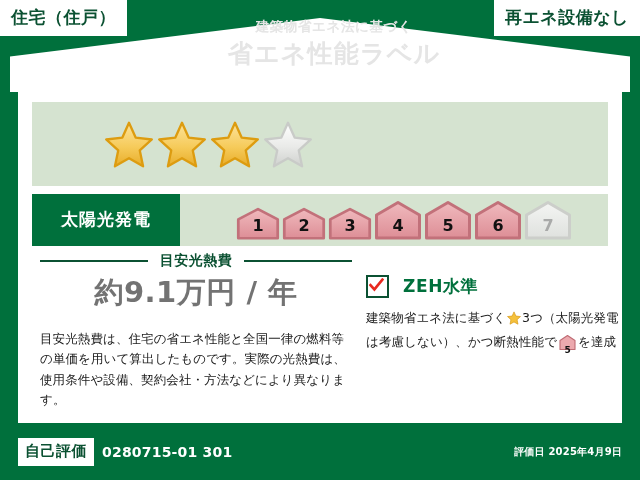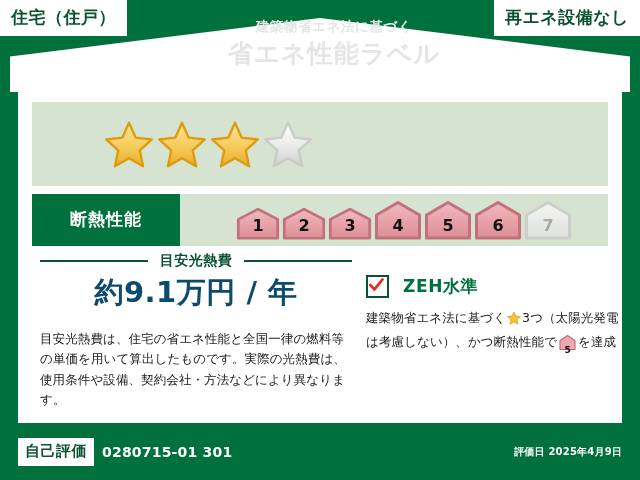--- a/index.html
+++ b/index.html
@@ -70,21 +70,21 @@
   .house-num.off{color:#a9aaa9;}
 
   
   .cost-block{position:absolute;left:22px;top:162px;width:312px;}
   .cost-head{
     display:flex;align-items:center;justify-content:center;gap:12px;
     color:#0b5132;font-weight:bold;font-size:14px;letter-spacing:.5px;
   }
   .cost-head .rule{flex:1;height:2px;background:#0b5132;}
   .cost-amount{
-    margin-top:8px;text-align:center;color:#0c4a6e;
+    margin-top:8px;text-align:center;color:#737373;
     font-size:29px;font-weight:bold;letter-spacing:.5px;line-height:1;
   }
   .cost-note{
     margin-top:22px;color:#1a1a1a;font-size:12.5px;line-height:1.62;
     letter-spacing:.1px;
   }
 
   
   .zeh-block{position:absolute;left:348px;top:185px;width:258px;}
   .zeh-head{display:flex;align-items:center;gap:14px;}
@@ -177,21 +177,21 @@
                 </linearGradient>
               </defs>
               <polygon points="16,2.4 20.25,11.9 30.6,13.1 22.9,20.1 25,30.3 16,25.1 7,30.3 9.1,20.1 1.4,13.1 11.75,11.9" fill="url(#sg3)" stroke="#c9cbc8" stroke-width="1.5" stroke-linejoin="round"></polygon>
             </svg>
           </div>
       </div>
     </div>
 
     <div class="perf-row" id="row-insul">
       <div class="perf-label">
-        <span>断熱性能</span>
+        <span>太陽光発電</span>
       </div>
       <div class="perf-value">
         <div class="houses" id="houses">
             <span class="house-wrap">
               <svg width="44" height="33" viewBox="0 0 48 40" preserveAspectRatio="none">
                 <defs>
                   <linearGradient id="hg0" x1="0" y1="0" x2="0" y2="1">
                     <stop offset="0%" stop-color="#f0b9bd"></stop>
                     <stop offset="100%" stop-color="#dd8e96"></stop>
                   </linearGradient>

